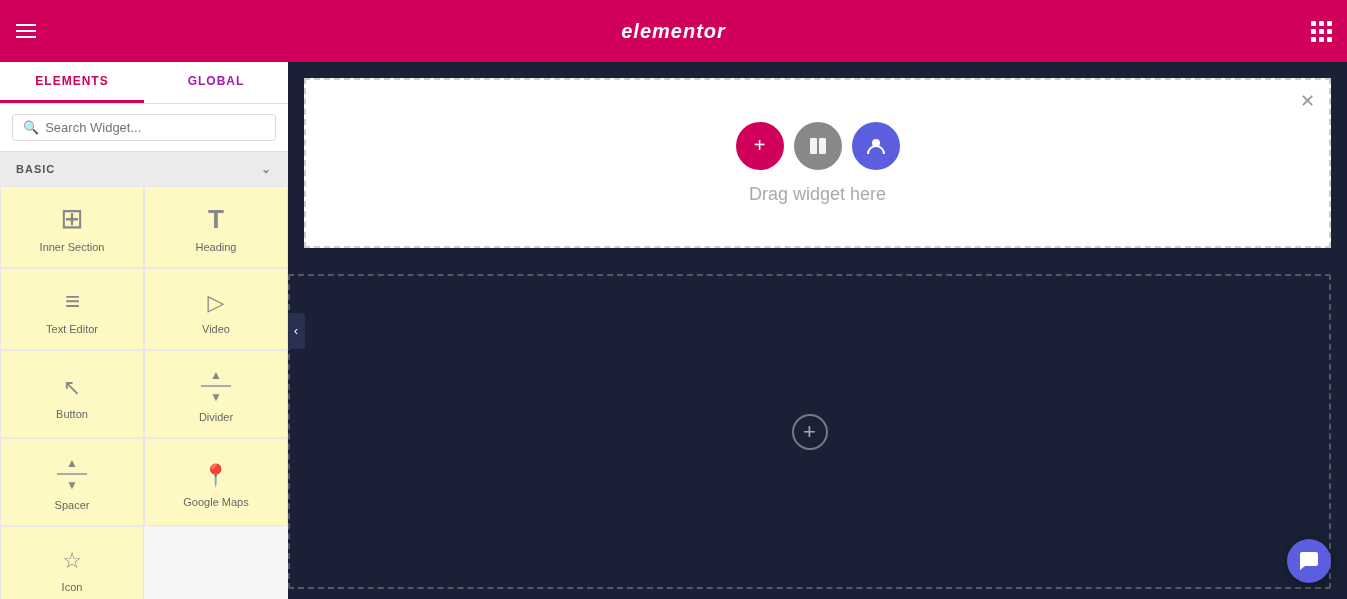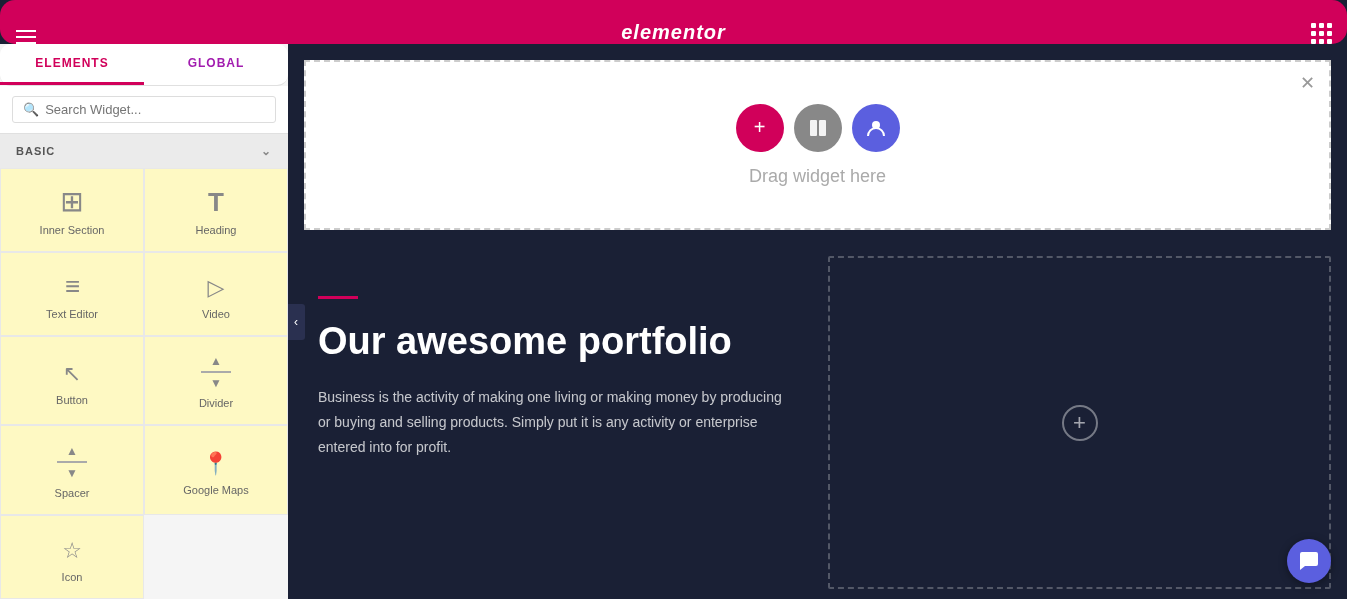--- a/index.html
+++ b/index.html
@@ -1,27 +1,26 @@
 <!DOCTYPE html>
 <html><head>
   <meta charset="utf-8">
   <style>
     * { box-sizing: border-box; margin: 0; padding: 0; }
     body { font-family: 'Segoe UI', Arial, sans-serif; display: flex; flex-direction: column; height: 599px; overflow: hidden; background: #1a2035; }
 
     
     .top-bar {
       background: #d1005a;
-      height: 44px;
-      display: flex;
-      align-items: flex-end;
+      height: 62px;
+      display: flex;
+      align-items: center;
       justify-content: space-between;
       padding: 0 16px;
       flex-shrink: 0;
-      border-radius: 15px;
     }
     .top-bar-logo {
       color: white;
       font-size: 20px;
       font-weight: 600;
       letter-spacing: 1px;
       font-style: italic;
     }
     .hamburger { display: flex; flex-direction: column; gap: 4px; cursor: pointer; }
     .hamburger span { width: 20px; height: 2px; background: white; display: block; }
@@ -43,21 +42,20 @@
       display: flex;
       flex-direction: column;
       overflow: hidden;
     }
 
     .sidebar-tabs {
       display: flex;
       background: white;
       border-bottom: 1px solid #e0e0e0;
       flex-shrink: 0;
-      border-radius: 11px;
     }
     .sidebar-tab {
       flex: 1;
       padding: 12px;
       text-align: center;
       font-size: 12px;
       font-weight: 600;
       letter-spacing: 1px;
       cursor: pointer;
       color: #a21caf;
@@ -406,25 +404,20 @@
           <svg width="22" height="22" viewBox="0 0 22 22" fill="none">
             <circle cx="11" cy="8" r="4" fill="white"></circle>
             <path d="M3 19c0-4.418 3.582-8 8-8s8 3.582 8 8" stroke="white" stroke-width="2" fill="none"></path>
           </svg>
         </button>
       </div>
       <div class="drop-text">Drag widget here</div>
     </div>
 
     <div class="content-section">
-      <div class="content-left">
-        <div class="content-accent-line"></div>
-        <h2 class="content-heading">Our awesome portfolio</h2>
-        <p class="content-body">Business is the activity of making one living or making money by producing or buying and selling products. Simply put it is any activity or enterprise entered into for profit.</p>
-      </div>
       <div class="content-right">
         <div class="plus-btn">+</div>
       </div>
     </div>
 
     <div class="chat-bubble">
       <svg width="22" height="22" viewBox="0 0 22 22" fill="none">
         <path d="M2 4a2 2 0 012-2h14a2 2 0 012 2v10a2 2 0 01-2 2H7l-5 4V4z" fill="white"></path>
       </svg>
     </div>

